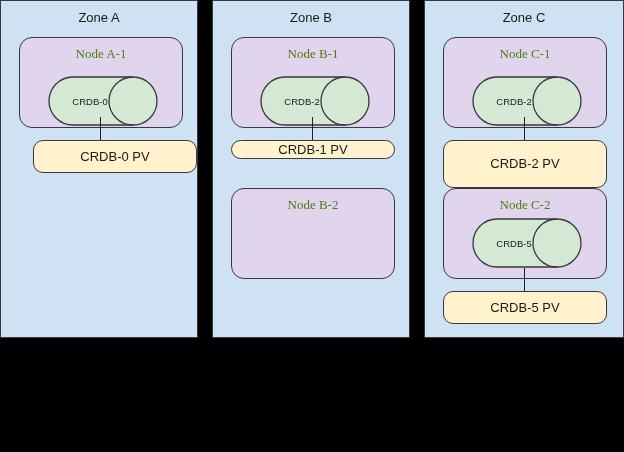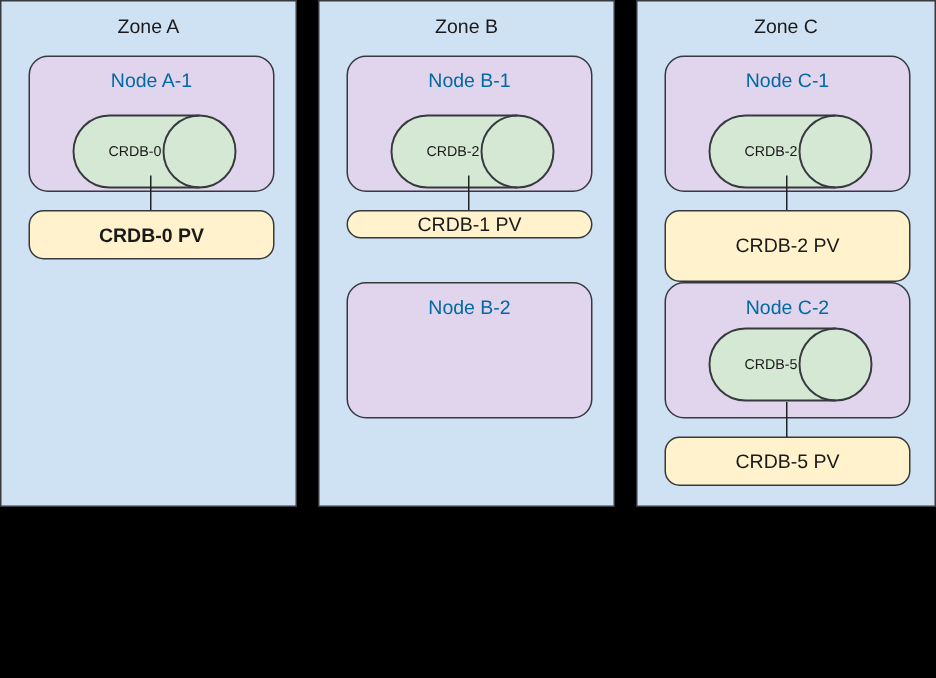--- a/index.html
+++ b/index.html
@@ -51,23 +51,24 @@
     border-radius: 13px;
     box-sizing: border-box;
   }
   .node-title {
     position: absolute;
     left: 0;
     right: 0;
     top: 8px;
     text-align: center;
     font-size: 13px;
-    color: #0369a1;
+    color: #4d7c0f;
     line-height: 16px;
     white-space: nowrap;
+    font-family: Liberation Serif, serif;
   }
 
   
   .cylinder {
     position: absolute;
   }
   .cylinder svg {
     display: block;
     width: 100%;
     height: 100%;
@@ -128,21 +129,21 @@
         <svg viewBox="0 0 110 50" preserveAspectRatio="none">
           <path d="M 25,1 L 85,1 A 24,24 0 0 1 85,49 L 25,49 A 24,24 0 0 1 25,1 Z" fill="#d5e8d4" stroke="#36393d" stroke-width="1.3"></path>
           <path d="M 85,1 A 24,24 0 0 0 85,49" fill="none" stroke="#36393d" stroke-width="1.3"></path>
         </svg>
         <div class="cyl-label">CRDB-0</div>
       </div>
     </div>
 
     <div class="connector" style="left:99px; top:116px; height:24px;"></div>
 
-    <div class="pv" style="left:18px; top:139px; width:164px; height:33px;font-weight:bold;">
+    <div class="pv" style="left:32px; top:139px; width:164px; height:33px;">
       <span class="pv-label">CRDB-0 PV</span>
     </div>
   </div>
 
   <div class="zone" style="left:212px; top:0px; width:198px; height:338px;">
     <div class="zone-title">Zone B</div>
 
     <div class="node" style="left:18px; top:36px; width:164px; height:91px;">
       <div class="node-title">Node B-1</div>
 

